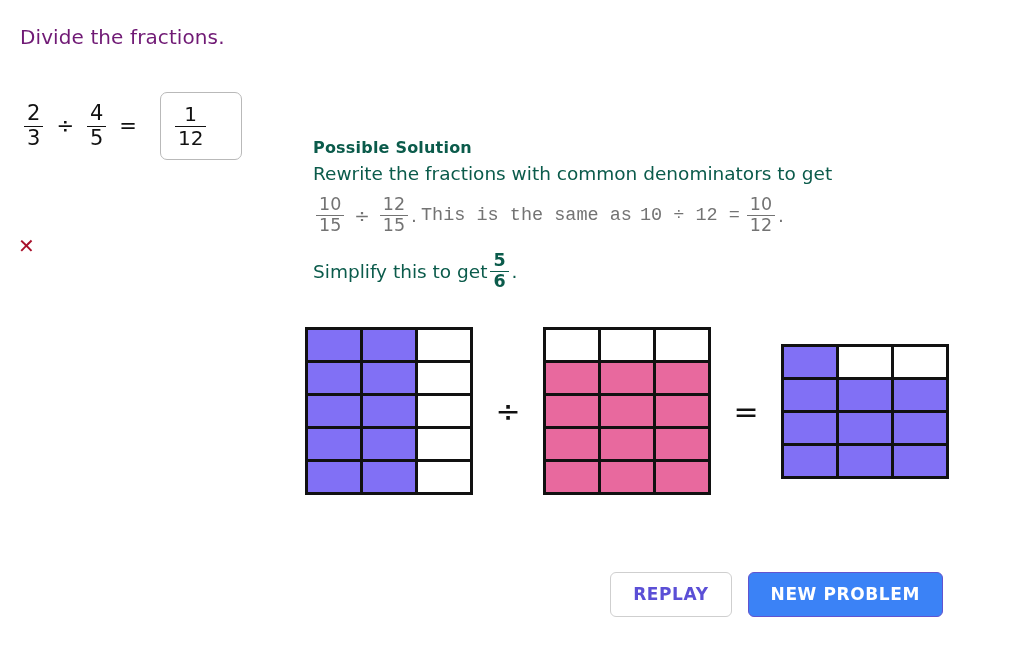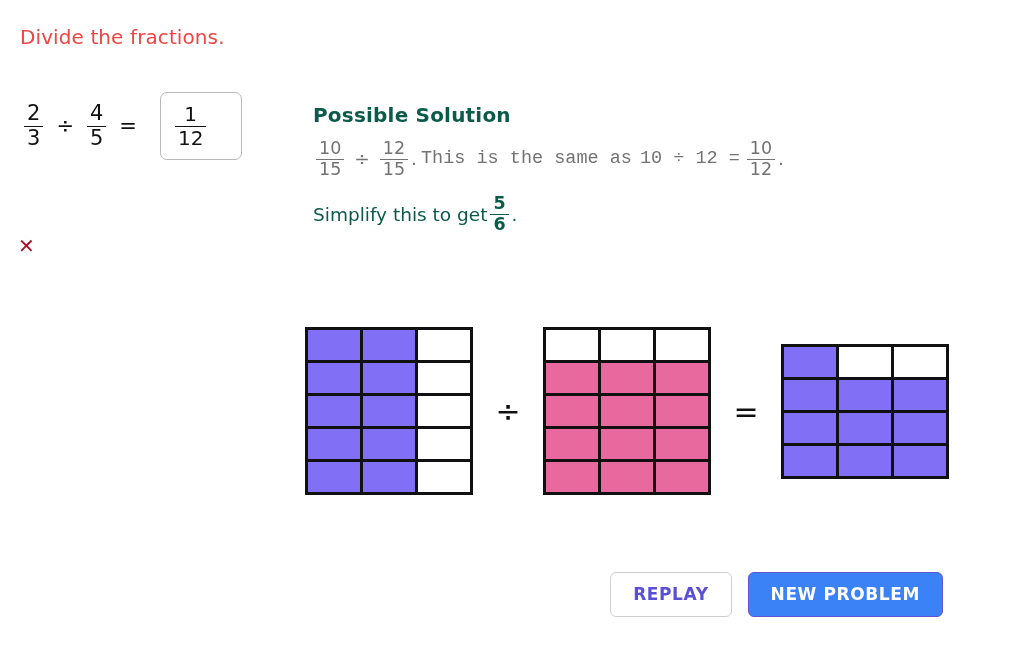--- a/index.html
+++ b/index.html
@@ -14,21 +14,21 @@
     position: relative;
     width: 1032px; height: 645px;
     background: #ffffff;
   }
 
   
   .prompt {
     position: absolute;
     left: 20px; top: 25px;
     font-size: 20px;
-    color: #ef4444;
+    color: #701a75;
     letter-spacing: .1px;
   }
 
   
   .problem {
     position: absolute;
     left: 20px; top: 92px;
     display: flex;
     align-items: center;
     gap: 0px;
@@ -72,21 +72,21 @@
 
   
   .solution {
     position: absolute;
     left: 313px; top: 101px;
     width: 700px;
     color: #0B5B4B;
     font-size: 18.5px;
     line-height: 1.49;
   }
-  .solution .sol-title { font-weight: bold; font-size: 20px; letter-spacing: .2px; }
+  .solution .sol-title { font-weight: bold; font-size: 16px; letter-spacing: .2px; margin-top: 35px; }
   .solution .sol-line { white-space: nowrap; }
 
   .eqline {
     display: flex;
     align-items: center;
     margin-top: 9px;
     font-size: 18.5px;
     color: #737373;
   }
   .eqline .frac { font-size: 17.5px; margin: 0 3px; }
@@ -189,20 +189,21 @@
       </span>
     </div>
   </div>
 
   <div class="feedback">
     <span class="xmark">✕</span>
   </div>
 
   <div class="solution">
     <div class="sol-title">Possible Solution</div>
+    <div class="sol-line">Rewrite the fractions with common denominators to get</div>
 
     <div class="eqline">
       <span class="frac">
         <span class="num">10</span>
         <span class="den">15</span>
       </span>
       <span class="opsym">÷</span>
       <span class="frac">
         <span class="num">12</span>
         <span class="den">15</span>

